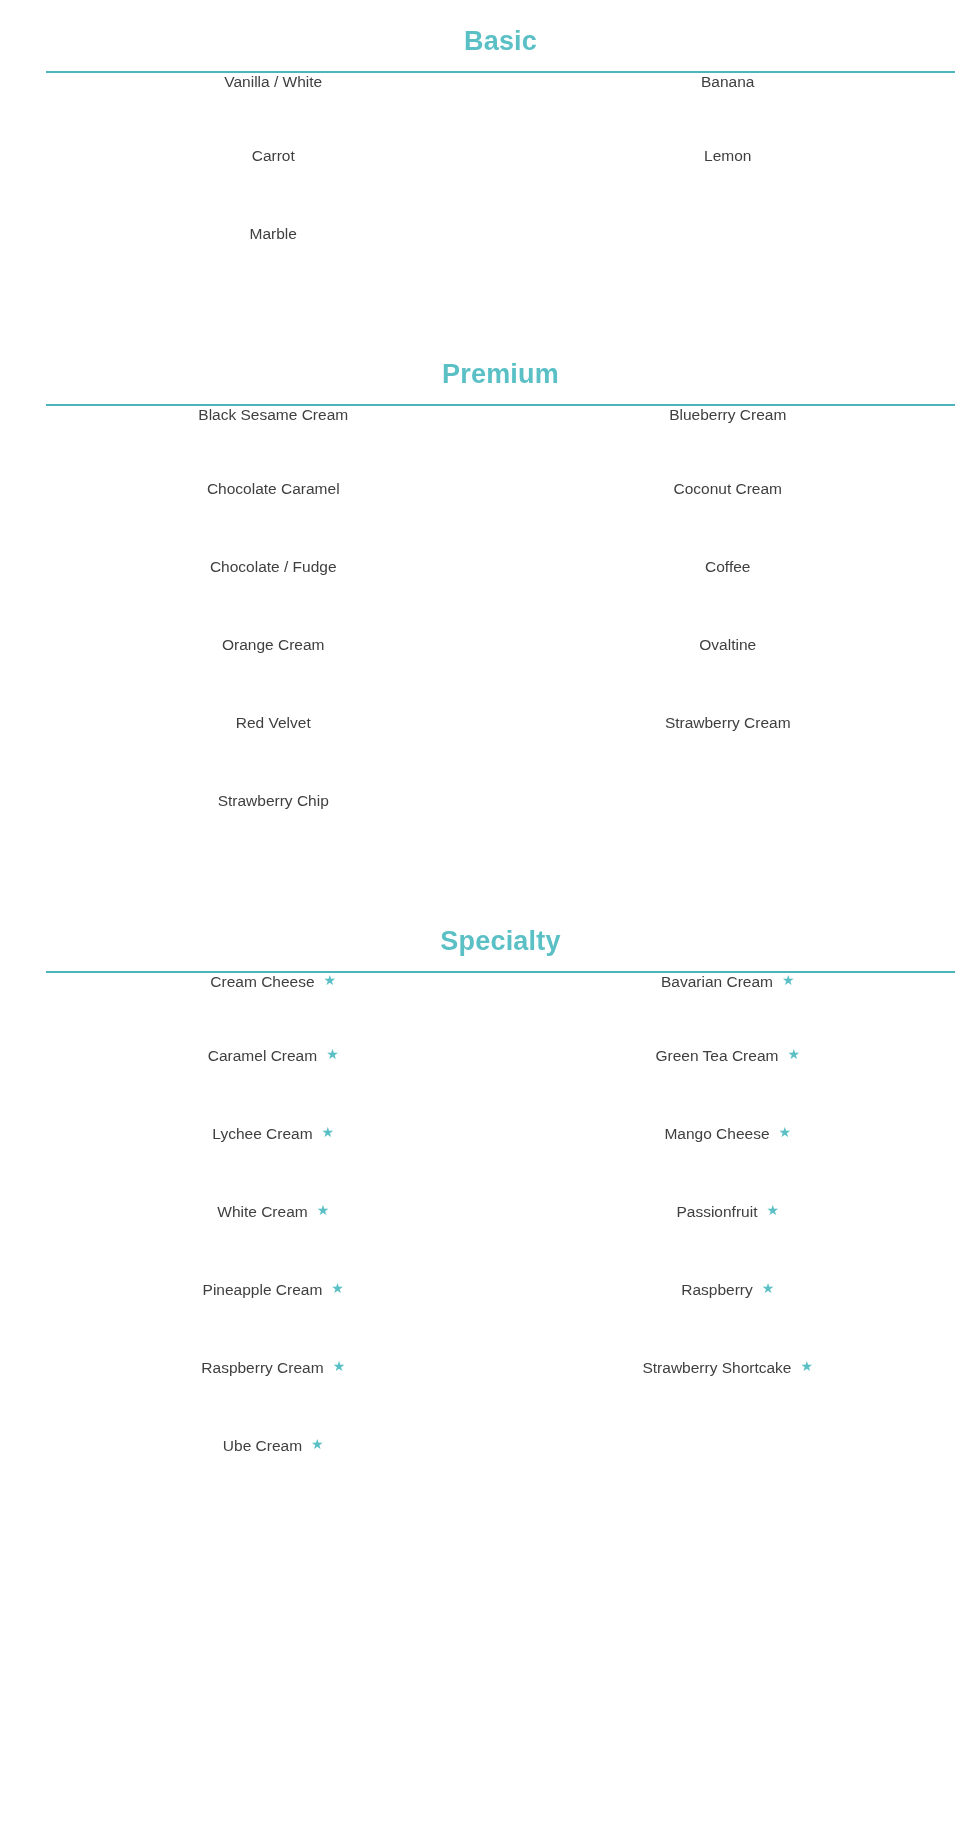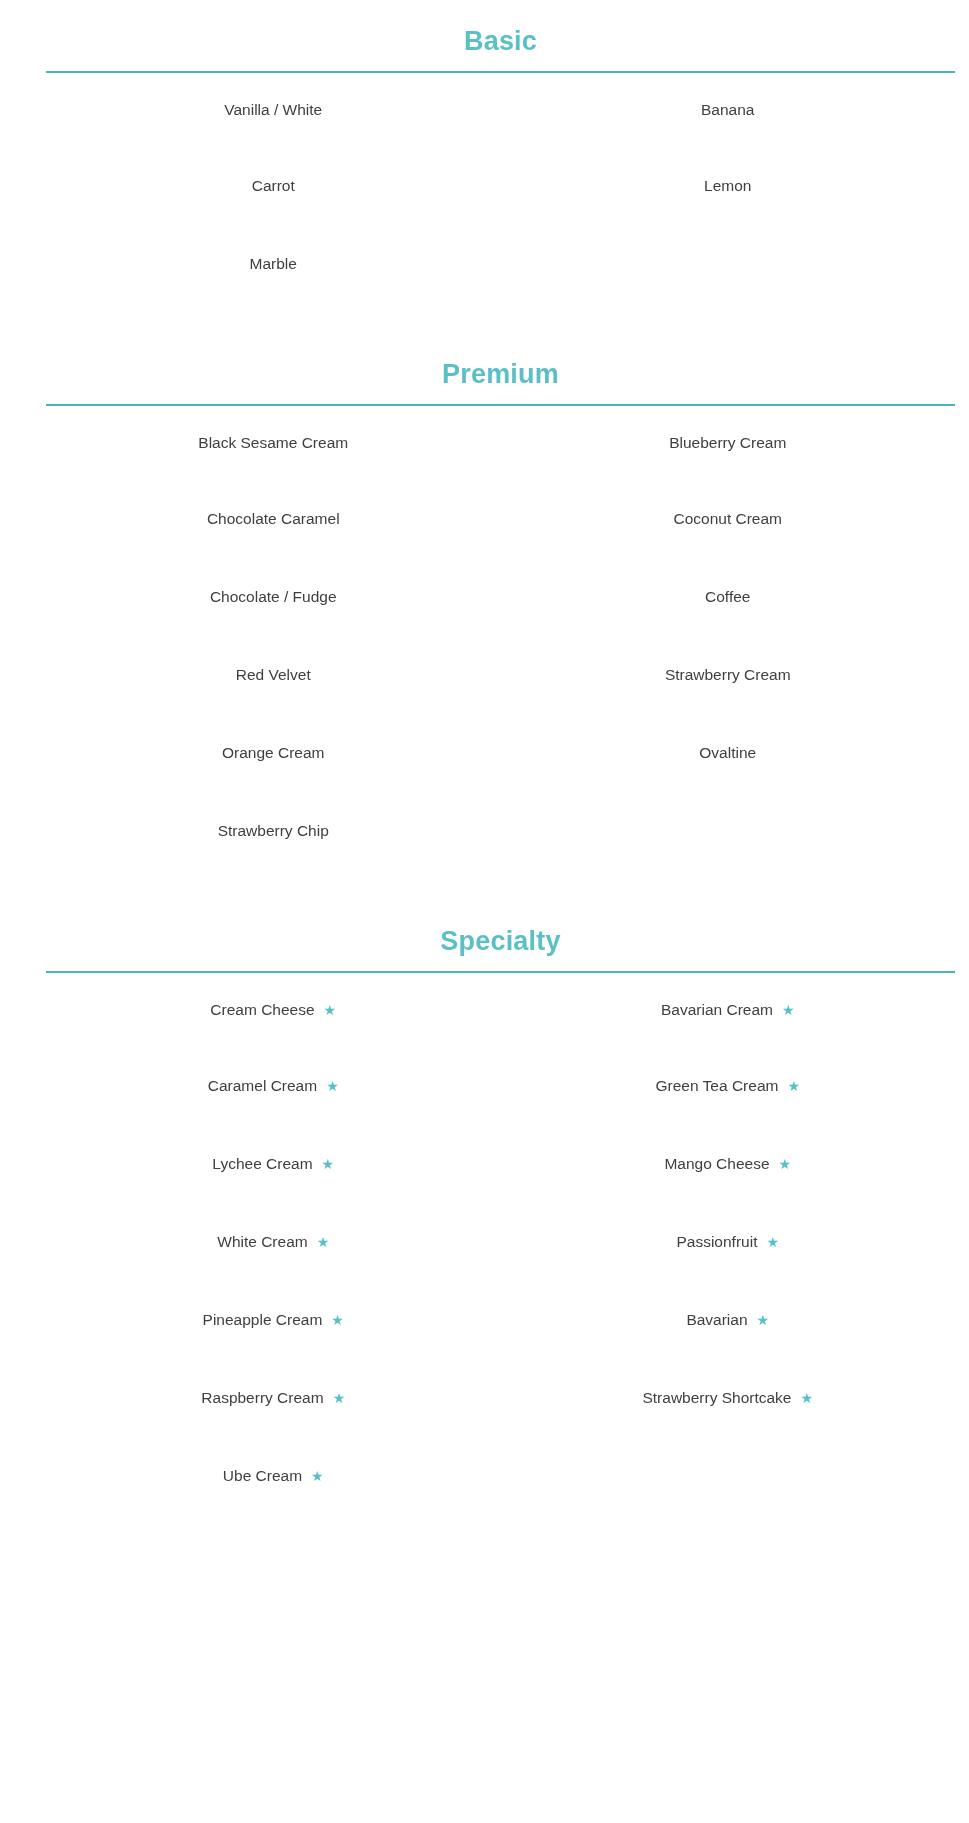--- a/index.html
+++ b/index.html
@@ -45,21 +45,20 @@
     table-layout: fixed;
   }
   .grid td {
     padding: 0;
     vertical-align: top;
     width: 50%;
   }
   .item {
     height: 78px;
     display: flex;
-    align-items: center;
     justify-content: center;
     font-size: 15.5px;
     color: #3f3f3f;
     white-space: nowrap;
   }
   .item.empty {
     height: 78px;
   }
   .star {
     color: #5bc0c6;
@@ -162,38 +161,38 @@
             </td>
             <td>
               <div class="item">
                 <span>Coffee</span>
               </div>
             </td>
           </tr>
           <tr>
             <td>
               <div class="item">
+                <span>Orange Cream</span>
+              </div>
+            </td>
+            <td>
+              <div class="item">
+                <span>Ovaltine</span>
+              </div>
+            </td>
+          </tr>
+          <tr>
+            <td>
+              <div class="item">
                 <span>Red Velvet</span>
               </div>
             </td>
             <td>
               <div class="item">
                 <span>Strawberry Cream</span>
-              </div>
-            </td>
-          </tr>
-          <tr>
-            <td>
-              <div class="item">
-                <span>Orange Cream</span>
-              </div>
-            </td>
-            <td>
-              <div class="item">
-                <span>Ovaltine</span>
               </div>
             </td>
           </tr>
           <tr>
             <td>
               <div class="item">
                 <span>Strawberry Chip</span>
               </div>
             </td>
             <td>
@@ -269,21 +268,21 @@
           </tr>
           <tr>
             <td>
               <div class="item">
                 <span>Pineapple Cream</span>
                 <span class="star">★</span>
               </div>
             </td>
             <td>
               <div class="item">
-                <span>Bavarian</span>
+                <span>Raspberry</span>
                 <span class="star">★</span>
               </div>
             </td>
           </tr>
           <tr>
             <td>
               <div class="item">
                 <span>Raspberry Cream</span>
                 <span class="star">★</span>
               </div>

